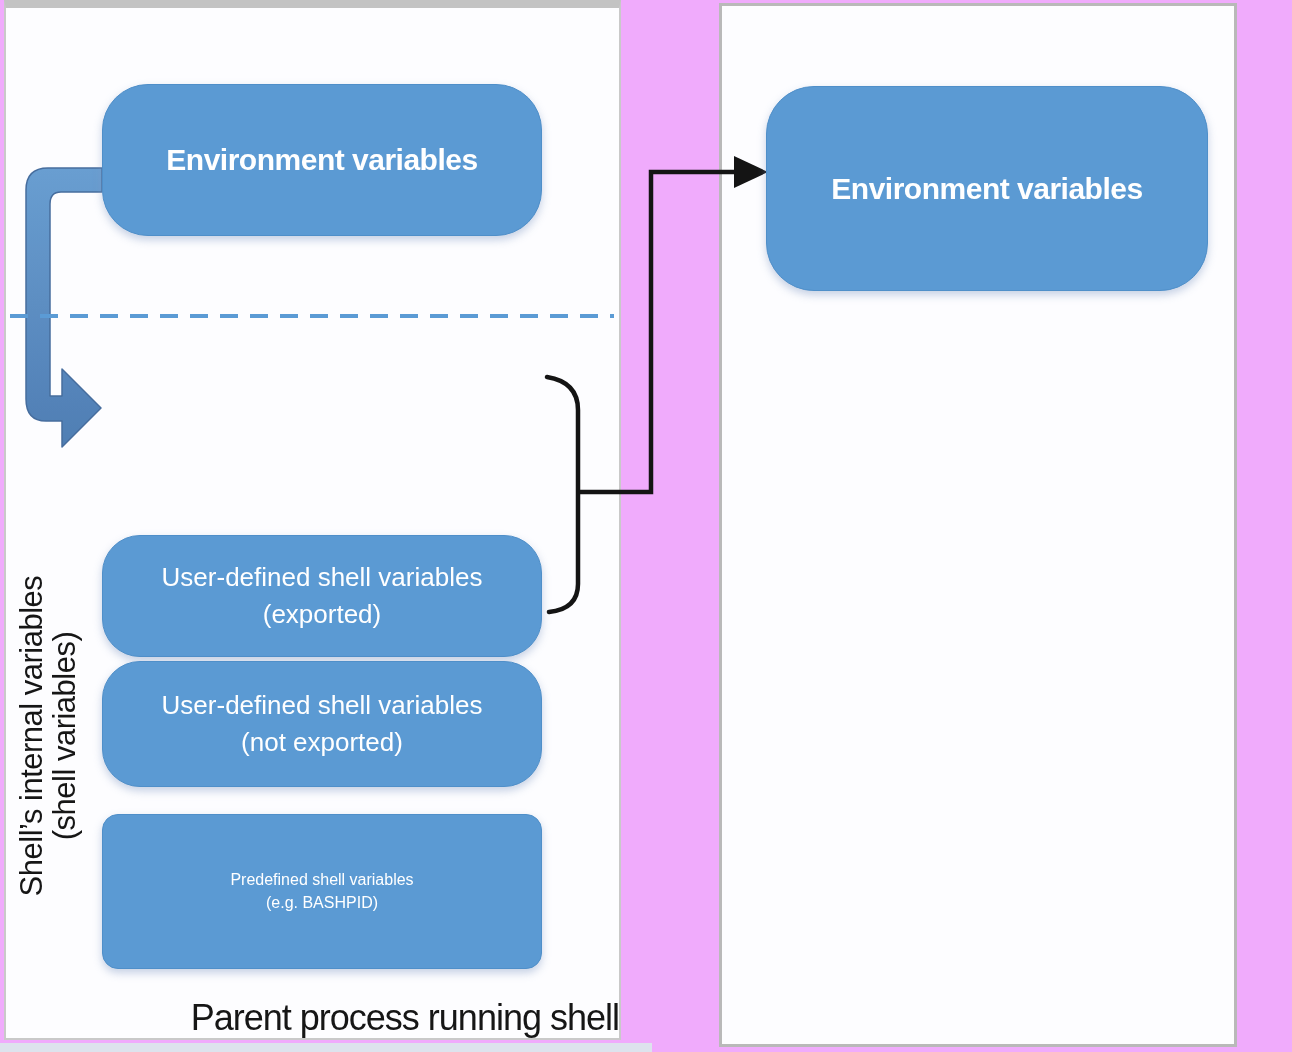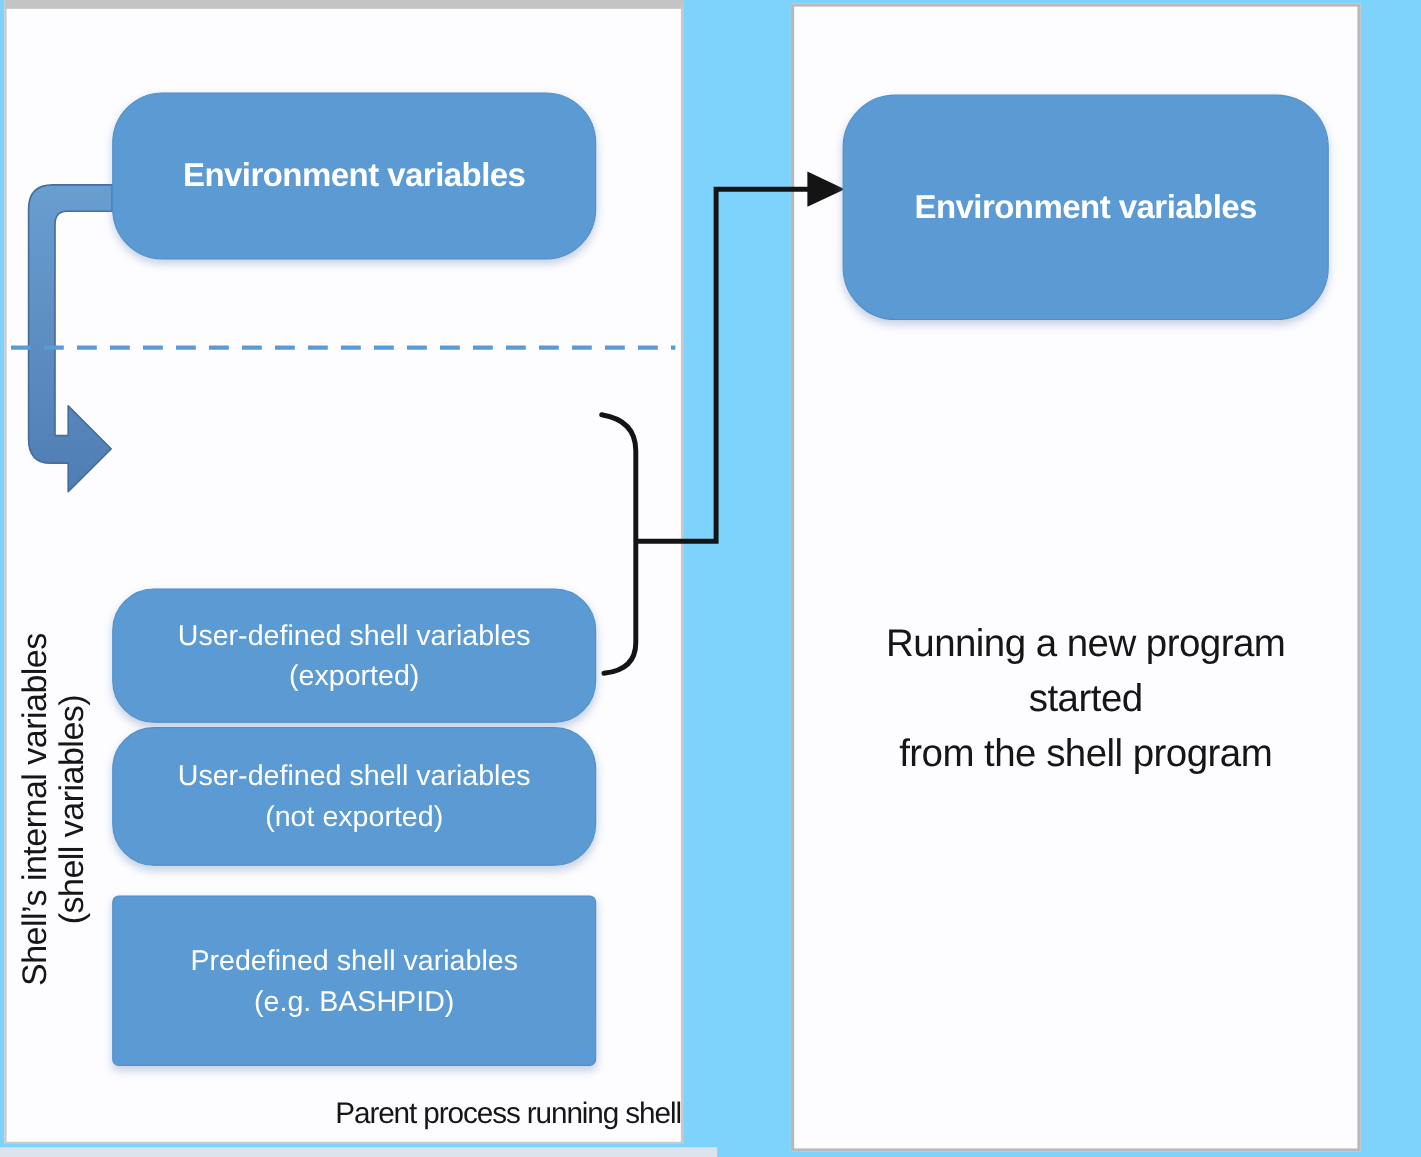--- a/index.html
+++ b/index.html
@@ -1,18 +1,18 @@
 <!DOCTYPE html>
 <html><head>
 <meta charset="utf-8">
 <style>
   html,body{margin:0;padding:0;background:#ffffff;}
   .canvas{
     position:relative;width:1292px;height:1052px;overflow:hidden;
-    background:#7dd3fc;
+    background:#f0abfc;
     font-family:"Liberation Sans", sans-serif;
     color:#161616;
   }
   .panel{position:absolute;box-sizing:border-box;background:#fdfdff;}
   .panel-left{
     left:4px;top:0;width:617px;height:1040px;
     border:2px solid #c9c9c9;border-top:8px solid #c3c3c3;
   }
   .panel-right{
     left:719px;top:3px;width:518px;height:1044px;
@@ -28,32 +28,32 @@
     background:#5b9ad3;border:1px solid #4f8fc9;
     color:#ffffff;
     display:flex;align-items:center;justify-content:center;
     text-align:center;white-space:pre-line;
     box-shadow:0 4px 8px rgba(130,155,195,.45);
   }
   .box-env-parent{left:102px;top:84px;width:440px;height:152px;border-radius:46px;font-size:30px;font-weight:bold;letter-spacing:-0.5px;}
   .box-shell-copied{left:102px;top:342px;width:440px;height:149px;border-radius:40px;font-size:26px;line-height:1.42;}
   .box-user-exported{left:102px;top:535px;width:440px;height:122px;border-radius:38px;font-size:26px;line-height:1.42;}
   .box-user-not-exported{left:102px;top:661px;width:440px;height:126px;border-radius:38px;font-size:26px;line-height:1.42;}
-  .box-predefined{left:102px;top:814px;width:440px;height:155px;border-radius:6px;font-size:26px;line-height:1.42;}
+  .box-predefined{left:102px;top:814px;width:440px;height:155px;border-radius:16px;font-size:16px;line-height:1.42;}
   .box-env-child{left:766px;top:86px;width:442px;height:205px;border-radius:48px;font-size:30px;font-weight:bold;letter-spacing:-0.5px;}
   .label{position:absolute;color:#161616;}
   .side-label{
     left:-167px;top:703px;width:430px;height:66px;
     transform:rotate(-90deg);
     text-align:center;font-size:31px;line-height:33px;
     letter-spacing:-0.5px;white-space:pre-line;font-weight:500;
   }
   .parent-label{
     left:100px;top:997px;width:519px;
-    text-align:right;font-size:27px;letter-spacing:-1px;
+    text-align:right;font-size:36px;letter-spacing:-1px;
   }
   .child-label{
     left:725px;top:1000px;font-size:36px;letter-spacing:-1px;
   }
   .run-note{
     left:741px;top:560px;width:492px;
     text-align:center;font-size:35px;line-height:50px;
     letter-spacing:-0.5px;white-space:pre-line;
   }
 </style>
@@ -92,17 +92,14 @@
   <div class="bluebox box-user-not-exported">User-defined shell variables
 (not exported)</div>
   <div class="bluebox box-predefined">Predefined shell variables
 (e.g. BASHPID)</div>
 
   <div class="bluebox box-env-child">Environment variables</div>
 
   <div class="label side-label">Shell’s internal variables
 (shell variables)</div>
   <div class="label parent-label">Parent process running shell</div>
-  <div class="label run-note">Running a new program
-started
-from the shell program</div>
 
 </div>
 
 </body></html>

